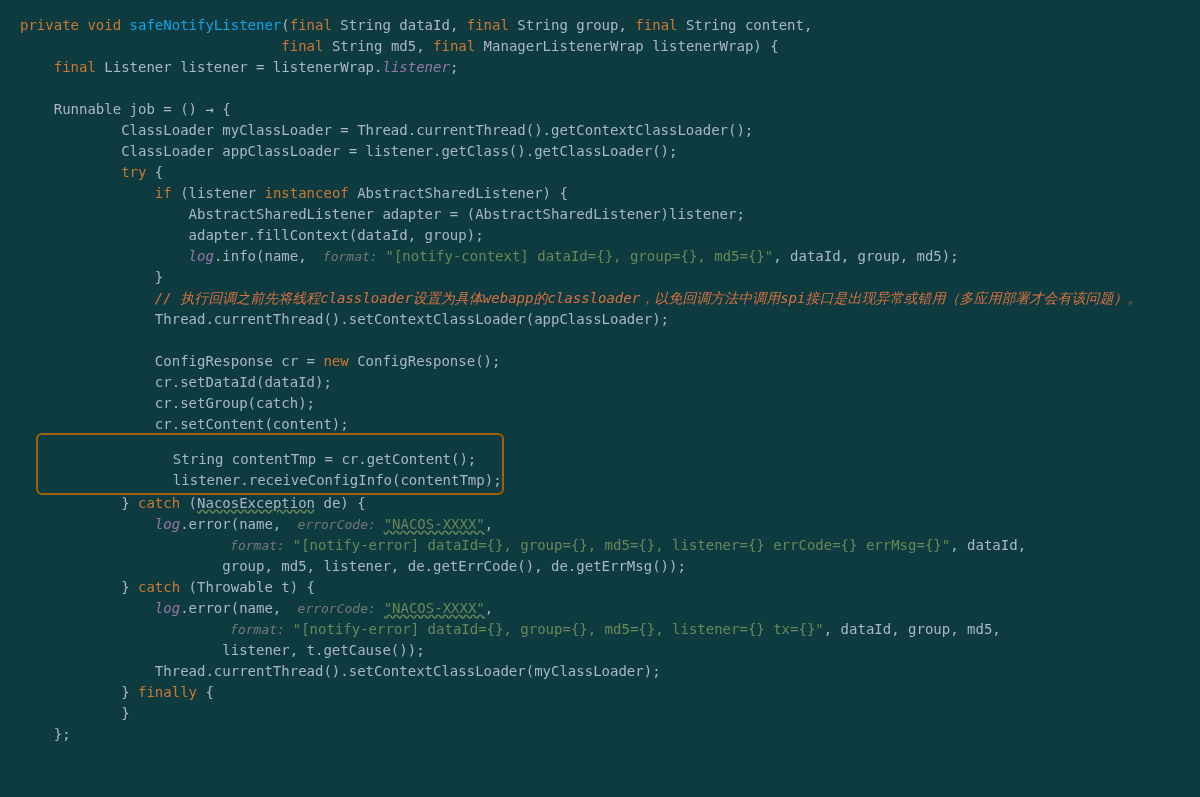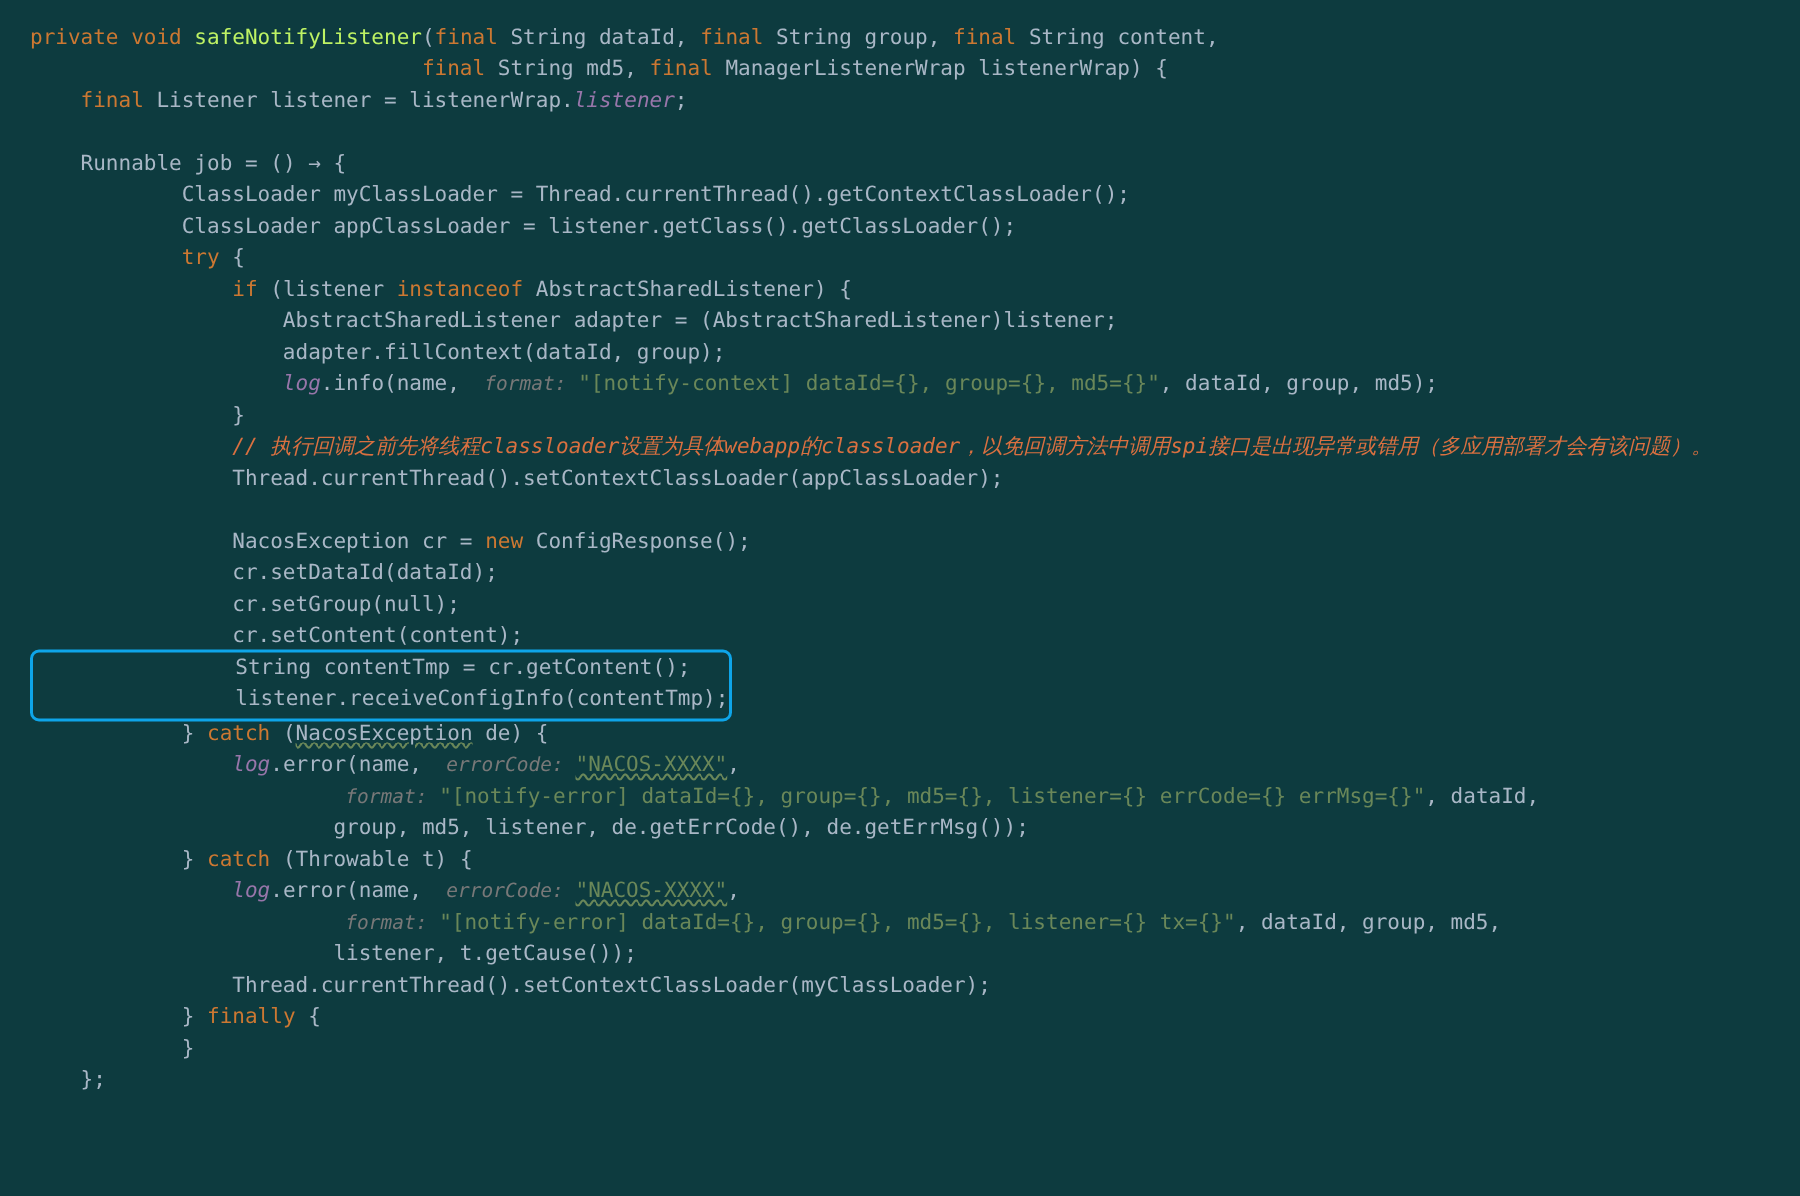--- a/index.html
+++ b/index.html
@@ -9,32 +9,32 @@
       font-size: 14px;
       line-height: 21px;
       color: #a9b7c6;
       overflow-x: auto;
       white-space: nowrap;
       padding: 15px 20px;
     }
     .line { white-space: pre; }
     .kw { color: #cc7832; }
     .str { color: #6a8759; }
-    .method { color: #bef264; }
+    .method { color: #0ea5e9; }
     .field { color: #9876aa; font-style: italic; }
     .comment { color: #da7040; font-style: italic; }
     .param-hint { color: #787878; font-style: italic; font-size: 13px; }
     .italic { font-style: italic; }
     .warn { text-decoration: underline wavy #6a8759; }
     .highlight-box {
-      border: 2px solid #0ea5e9;
+      border: 2px solid #a16207;
       border-radius: 6px;
-      padding-top: 0;
+      padding-top: 14px;
       padding-bottom: 2px;
-      margin: -2px 0;
+      margin: -2px 16px;
       display: block;
       width: fit-content;
     }
   </style>
 </head>
 <body>
 
 <div>
 <div class="line"><span class="kw">private void </span><span class="method">safeNotifyListener</span><span>(</span><span class="kw">final </span><span>String dataId, </span><span class="kw">final </span><span>String group, </span><span class="kw">final </span><span>String content,</span></div>
 <div class="line"><span>                               </span><span class="kw">final </span><span>String md5, </span><span class="kw">final </span><span>ManagerListenerWrap listenerWrap) {</span></div>
@@ -45,23 +45,23 @@
 <div class="line"><span>            ClassLoader appClassLoader = listener.getClass().getClassLoader();</span></div>
 <div class="line"><span class="kw">            try </span><span>{</span></div>
 <div class="line"><span class="kw">                if </span><span>(listener </span><span class="kw">instanceof </span><span>AbstractSharedListener) {</span></div>
 <div class="line"><span>                    AbstractSharedListener adapter = (AbstractSharedListener)listener;</span></div>
 <div class="line"><span>                    adapter.fillContext(dataId, group);</span></div>
 <div class="line"><span>                    </span><span class="field italic">log</span><span>.info(name, </span><span class="param-hint"> format: </span><span class="str">"[notify-context] dataId={}, group={}, md5={}"</span><span>, dataId, group, md5);</span></div>
 <div class="line"><span>                }</span></div>
 <div class="line"><span>                </span><span class="comment">// 执行回调之前先将线程classloader设置为具体webapp的classloader，以免回调方法中调用spi接口是出现异常或错用（多应用部署才会有该问题）。</span></div>
 <div class="line"><span>                Thread.currentThread().setContextClassLoader(appClassLoader);</span></div>
 <div class="line">&nbsp;</div>
-<div class="line"><span>                NacosException cr = </span><span class="kw">new </span><span>ConfigResponse();</span></div>
+<div class="line"><span>                ConfigResponse cr = </span><span class="kw">new </span><span>ConfigResponse();</span></div>
 <div class="line"><span>                cr.setDataId(dataId);</span></div>
-<div class="line"><span>                cr.setGroup(null);</span></div>
+<div class="line"><span>                cr.setGroup(catch);</span></div>
 <div class="line"><span>                cr.setContent(content);</span></div>
 <div class="highlight-box">
 <div class="line"><span>                String contentTmp = cr.getContent();</span></div>
 <div class="line"><span>                listener.receiveConfigInfo(contentTmp);</span></div>
 </div>
 <div class="line"><span>            } </span><span class="kw">catch </span><span>(</span><span class="warn">NacosException</span><span> de) {</span></div>
 <div class="line"><span>                </span><span class="field italic">log</span><span>.error(name, </span><span class="param-hint"> errorCode: </span><span class="str warn">"NACOS-XXXX"</span><span>,</span></div>
 <div class="line"><span>                        </span><span class="param-hint"> format: </span><span class="str">"[notify-error] dataId={}, group={}, md5={}, listener={} errCode={} errMsg={}"</span><span>, dataId,</span></div>
 <div class="line"><span>                        group, md5, listener, de.getErrCode(), de.getErrMsg());</span></div>
 <div class="line"><span>            } </span><span class="kw">catch </span><span>(Throwable t) {</span></div>

